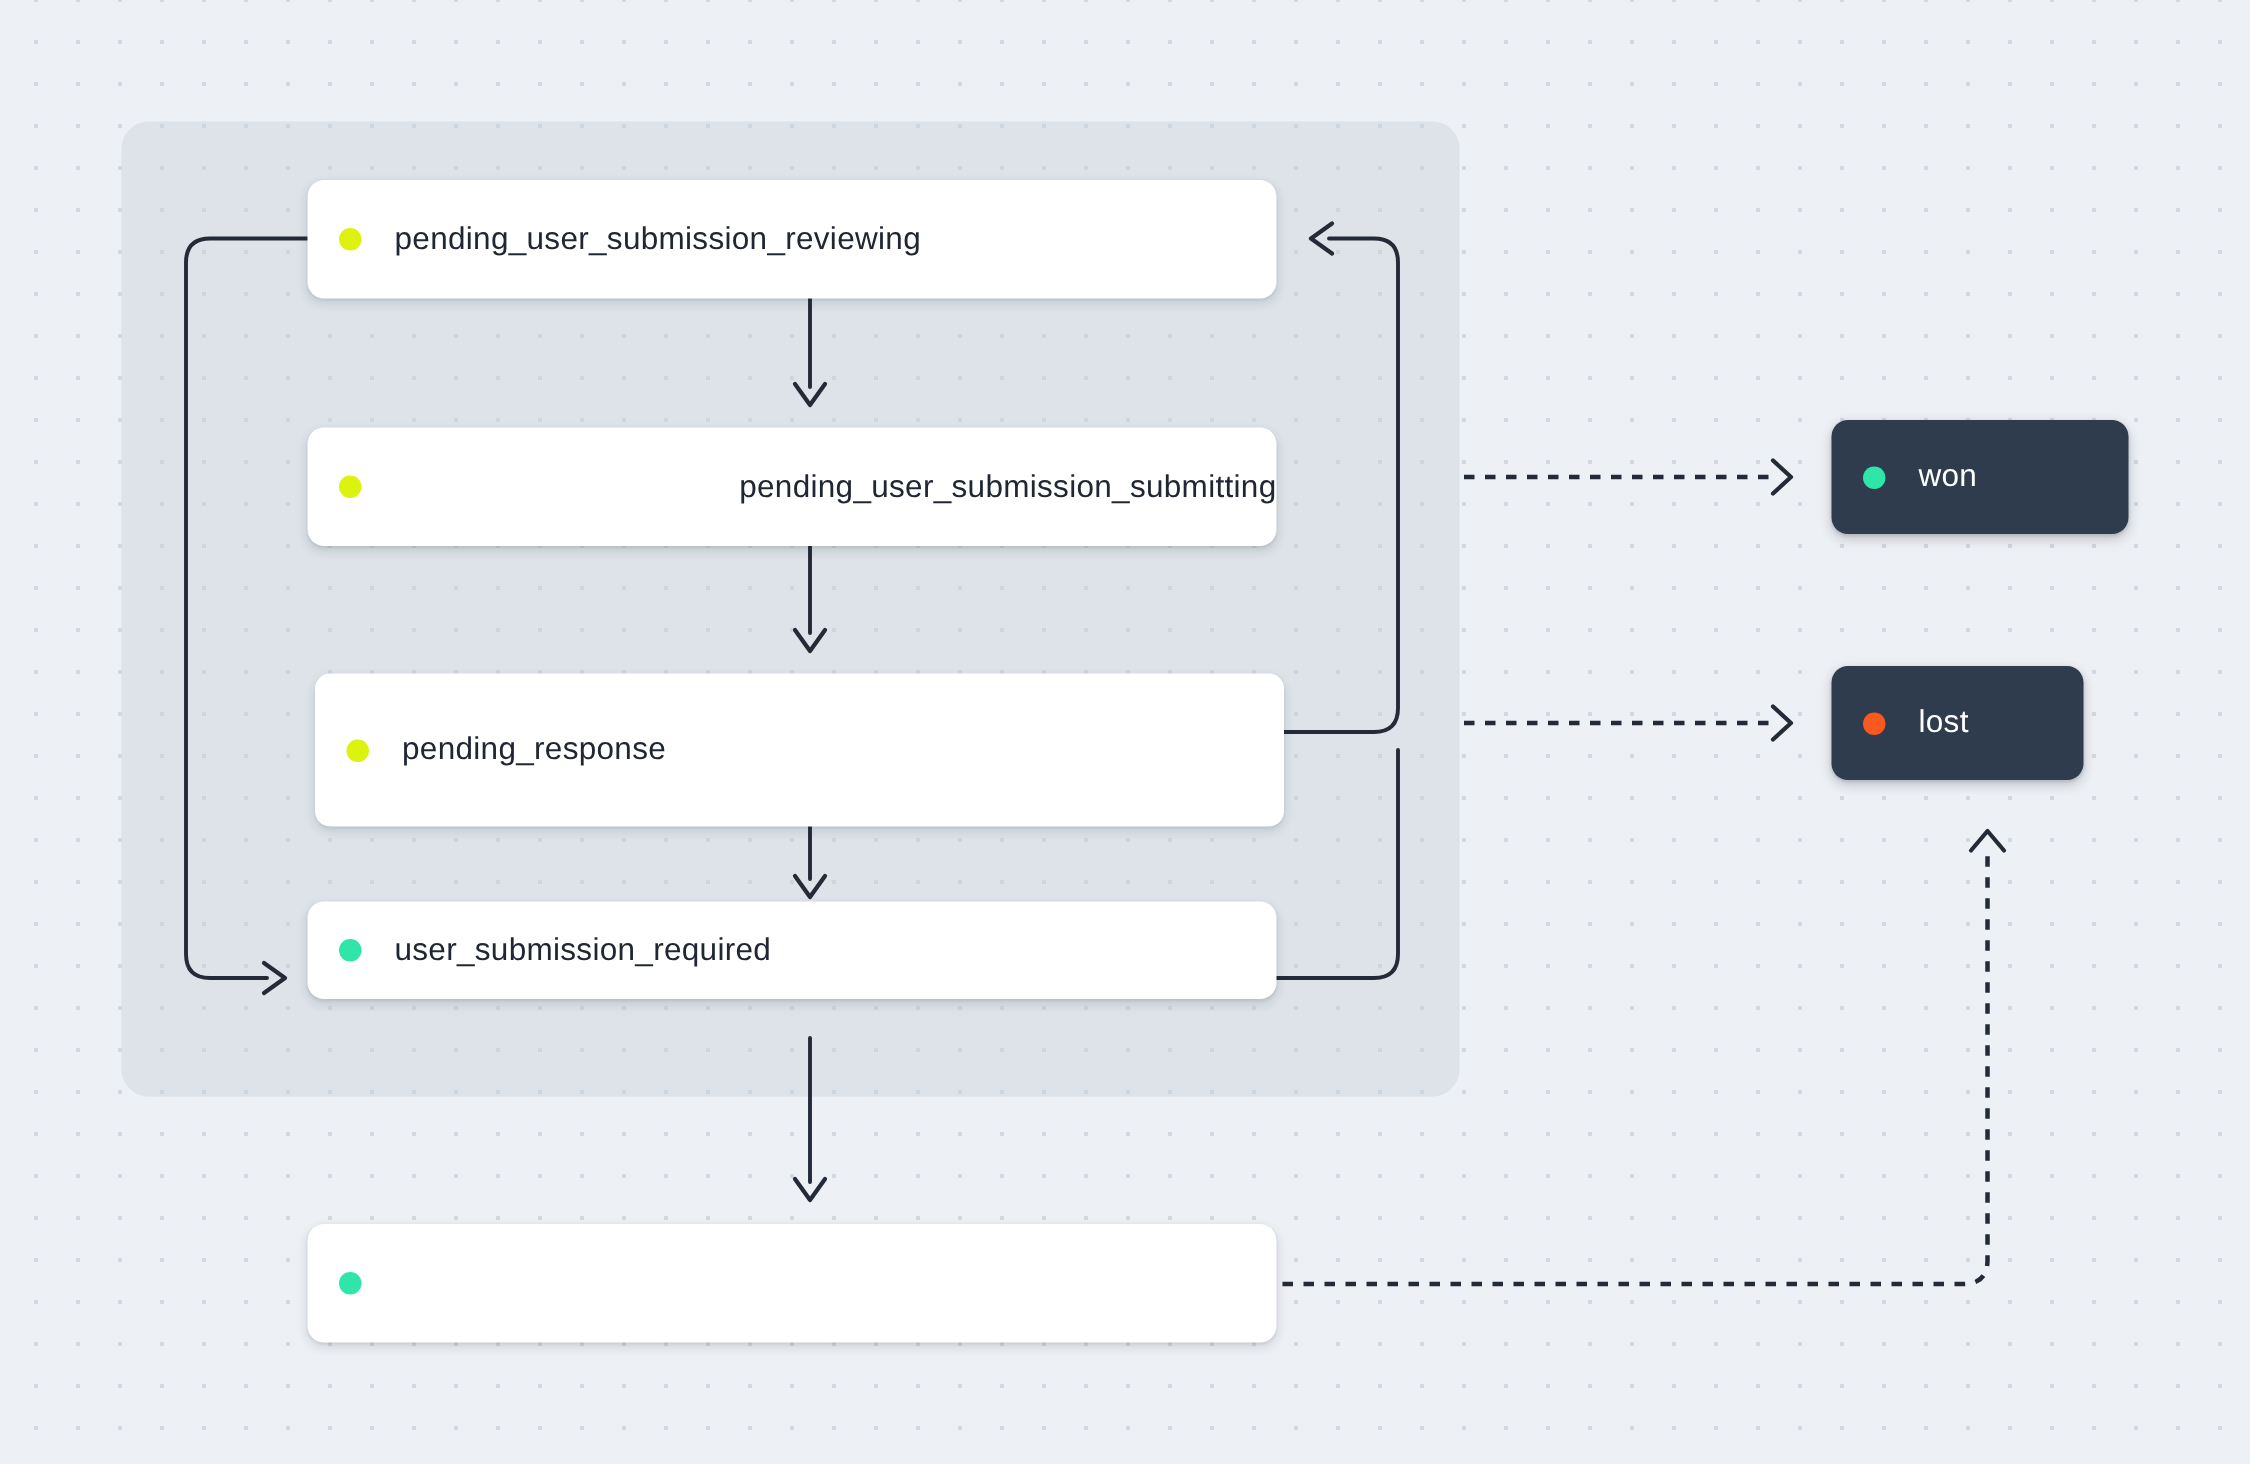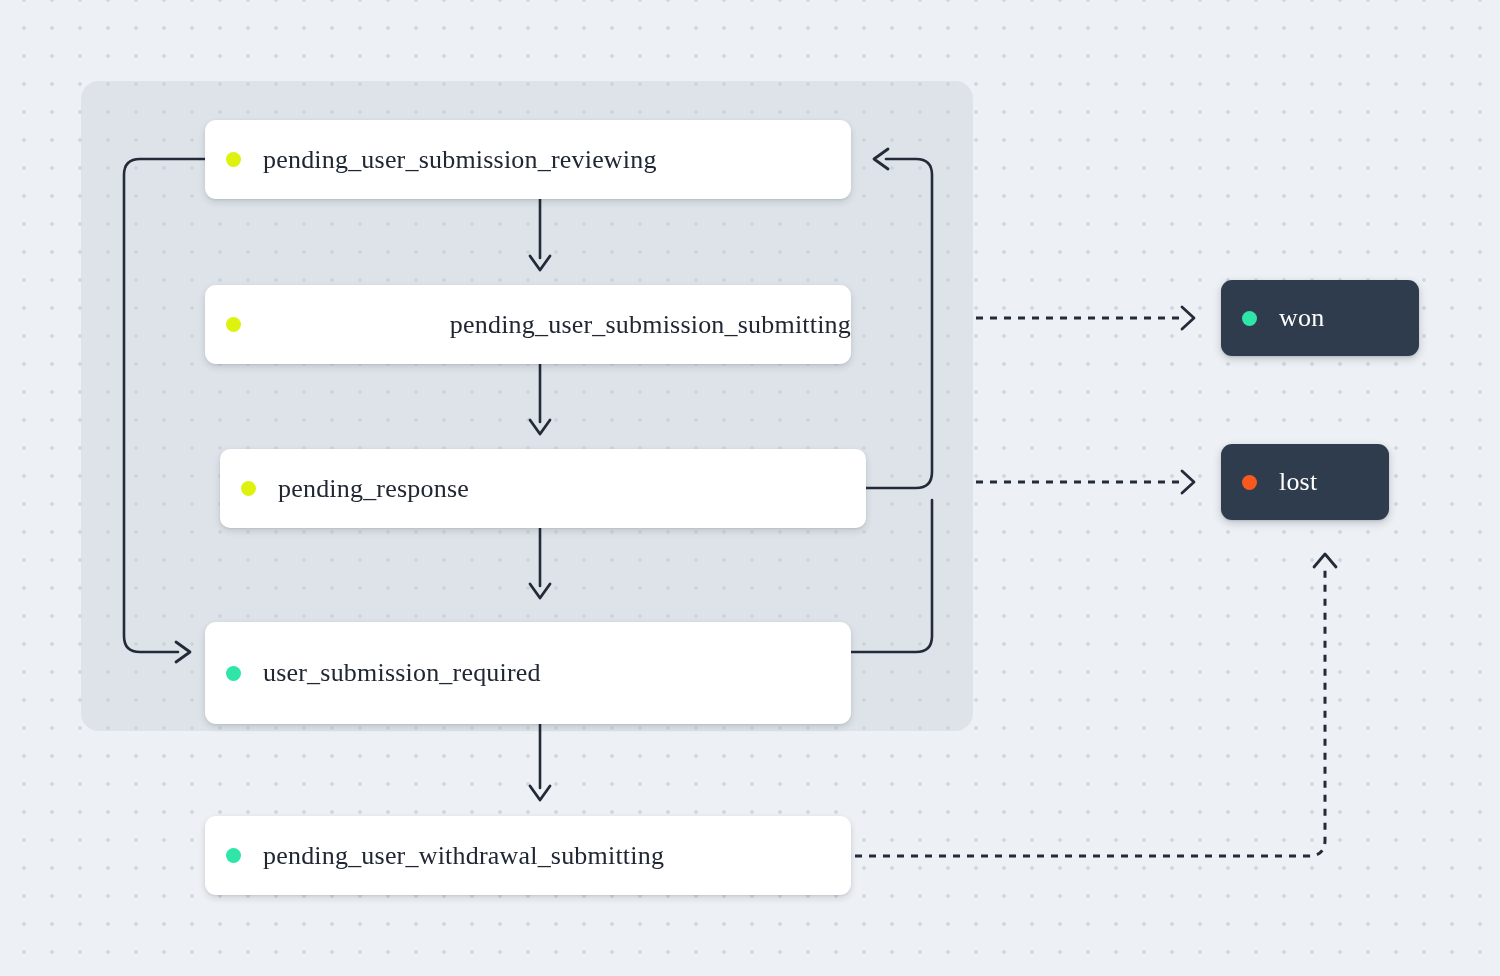--- a/index.html
+++ b/index.html
@@ -95,24 +95,24 @@
   .node-dot {
     width: 15px;
     height: 15px;
     border-radius: 50%;
     flex: 0 0 auto;
     margin-left: 21px;
     margin-right: 22px;
   }
 
   .node-label {
-    font-size: 26px;
+    font-size: 21px;
     letter-spacing: 0.2px;
     white-space: nowrap;
-    font-family: Liberation Serif, serif;
+    font-family: Liberation Sans, sans-serif;
   }
 
   .node-light .node-label { color: #202733; }
   .node-dark  .node-label { color: #ffffff; text-align: center; }
 </style>
 </head>
 <body>
 
 <div id="canvas">
 
@@ -170,33 +170,32 @@
   <div class="node node-light" style="left:205px; top:120px; width:646px; height:79px;">
     <span class="node-dot" style="background:#ddf20e;"></span>
     <span class="node-label">pending_user_submission_reviewing</span>
   </div>
 
   <div class="node node-light" style="left:205px; top:285px; width:646px; height:79px;justify-content:space-between;">
     <span class="node-dot" style="background:#ddf20e;"></span>
     <span class="node-label">pending_user_submission_submitting</span>
   </div>
 
-  <div class="node node-light" style="left:220px; top:449px; width:646px; height:79px;border-radius:10px;">
+  <div class="node node-light" style="left:210px; top:449px; width:646px; height:102px;border-radius:10px;">
     <span class="node-dot" style="background:#ddf20e;"></span>
     <span class="node-label">pending_response</span>
   </div>
 
-  <div class="node node-light" style="left:205px; top:622px; width:646px; height:102px;">
+  <div class="node node-light" style="left:205px; top:601px; width:646px; height:65px;">
     <span class="node-dot" style="background:#2fe5a8;"></span>
     <span class="node-label">user_submission_required</span>
   </div>
 
   <div class="node node-light" style="left:205px; top:816px; width:646px; height:79px;">
     <span class="node-dot" style="background:#2fe5a8;"></span>
-    <span class="node-label">pending_user_withdrawal_submitting</span>
   </div>
 
   <div class="node node-dark" style="left:1221px; top:280px; width:198px; height:76px;">
     <span class="node-dot" style="background:#2fe5a8;"></span>
     <span class="node-label">won</span>
   </div>
 
   <div class="node node-dark" style="left:1221px; top:444px; width:168px; height:76px;">
     <span class="node-dot" style="background:#f9591f;"></span>
     <span class="node-label">lost</span>

